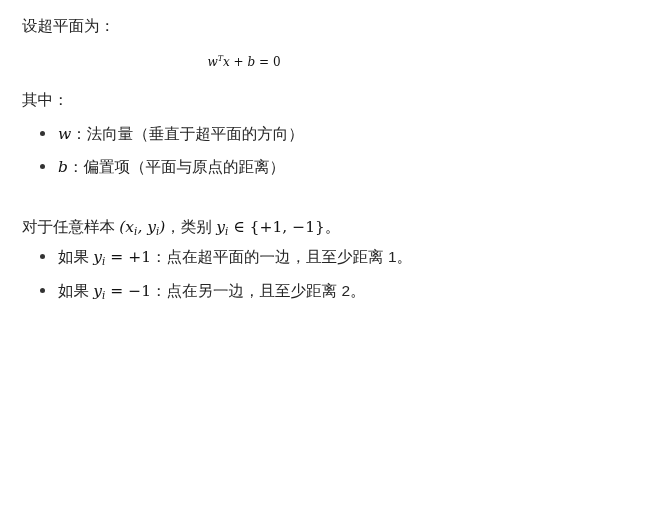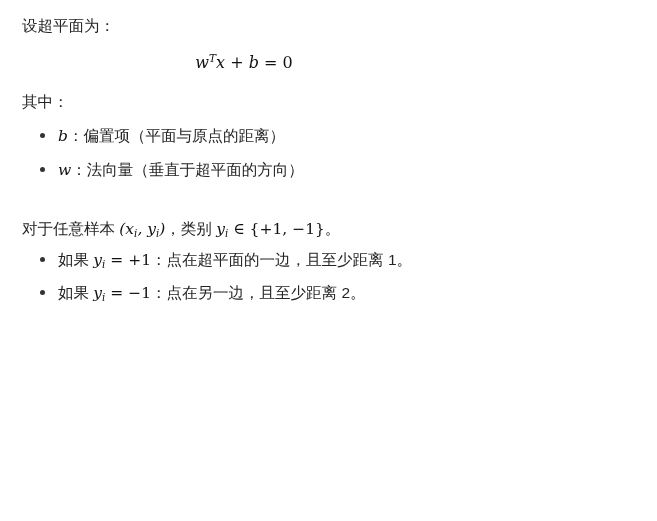--- a/index.html
+++ b/index.html
@@ -33,21 +33,21 @@
     text-align: center;
     margin: 14px 0 18px 0;
     padding-right: 46px;
   }
   .math {
     font-family: "DejaVu Serif", "Liberation Serif", serif;
     font-style: italic;
     color: #111111;
   }
   .eq-block .math {
-    font-size: 16px;
+    font-size: 12px;
   }
   .inline-math {
     font-family: "DejaVu Serif", "Liberation Serif", serif;
     font-style: italic;
     font-size: 15.5px;
     color: #111111;
     white-space: nowrap;
   }
   .upright {
     font-style: normal;
@@ -98,24 +98,24 @@
   <p class="para">设超平面为：</p>
 
   <div class="eq-block">
     <span class="math">w<sup class="sup">T</sup>x&nbsp;+&nbsp;b&nbsp;<span class="upright">=</span>&nbsp;<span class="upright">0</span></span>
   </div>
 
   <p class="para">其中：</p>
 
   <ul class="bullets">
     <li>
-      <span class="inline-math">b</span><span class="sep-colon">：</span><span>偏置项（平面与原点的距离）</span>
+      <span class="inline-math">w</span><span class="sep-colon">：</span><span>法向量（垂直于超平面的方向）</span>
     </li>
     <li>
-      <span class="inline-math">w</span><span class="sep-colon">：</span><span>法向量（垂直于超平面的方向）</span>
+      <span class="inline-math">b</span><span class="sep-colon">：</span><span>偏置项（平面与原点的距离）</span>
     </li>
   </ul>
 
   <p class="para tight">
     <span>对于任意样本 </span><span class="inline-math">(x<sub class="sub">i</sub>,&nbsp;y<sub class="sub">i</sub>)</span><span>，类别 </span><span class="inline-math">y<sub class="sub">i</sub>&nbsp;<span class="upright">∈</span>&nbsp;<span class="upright">{+1,&nbsp;−1}</span></span><span>。</span>
   </p>
 
 
 
 

